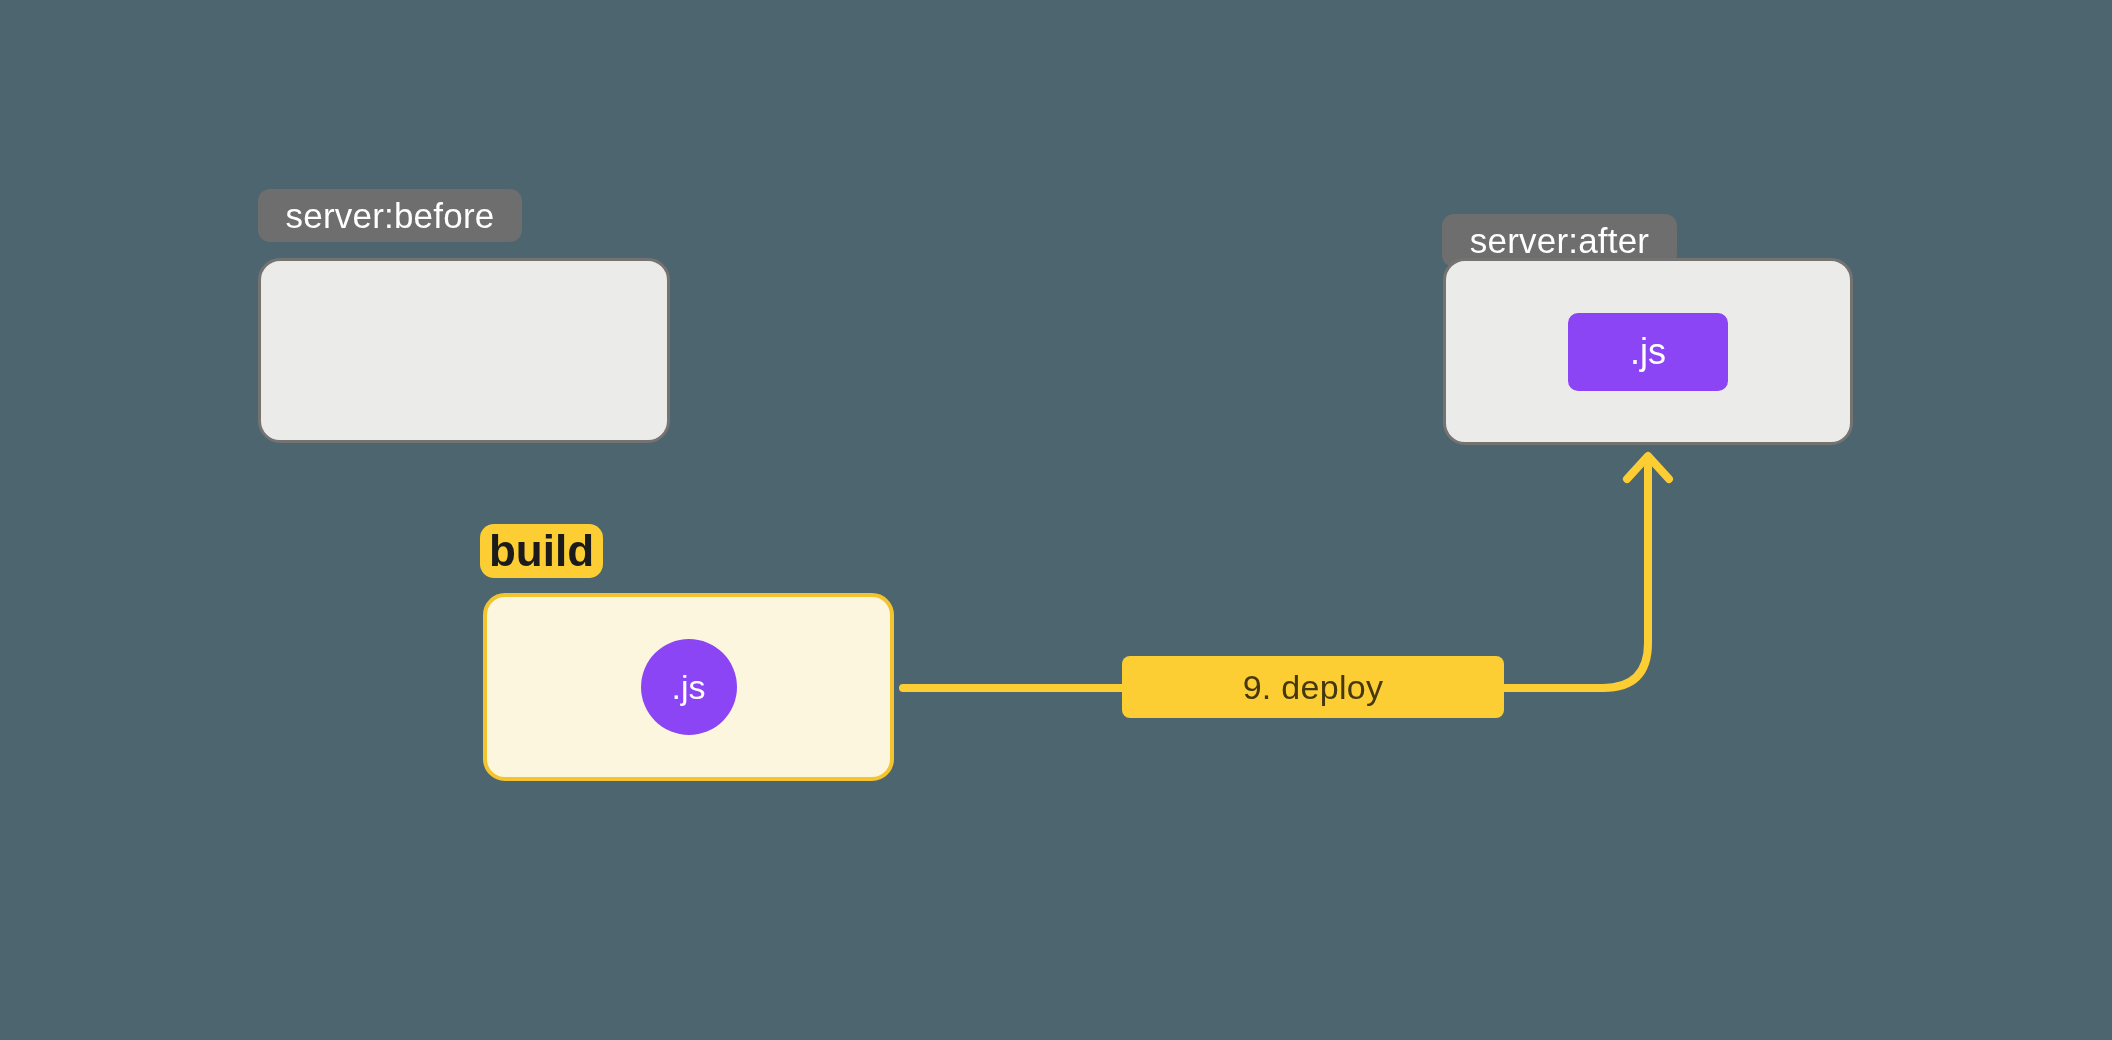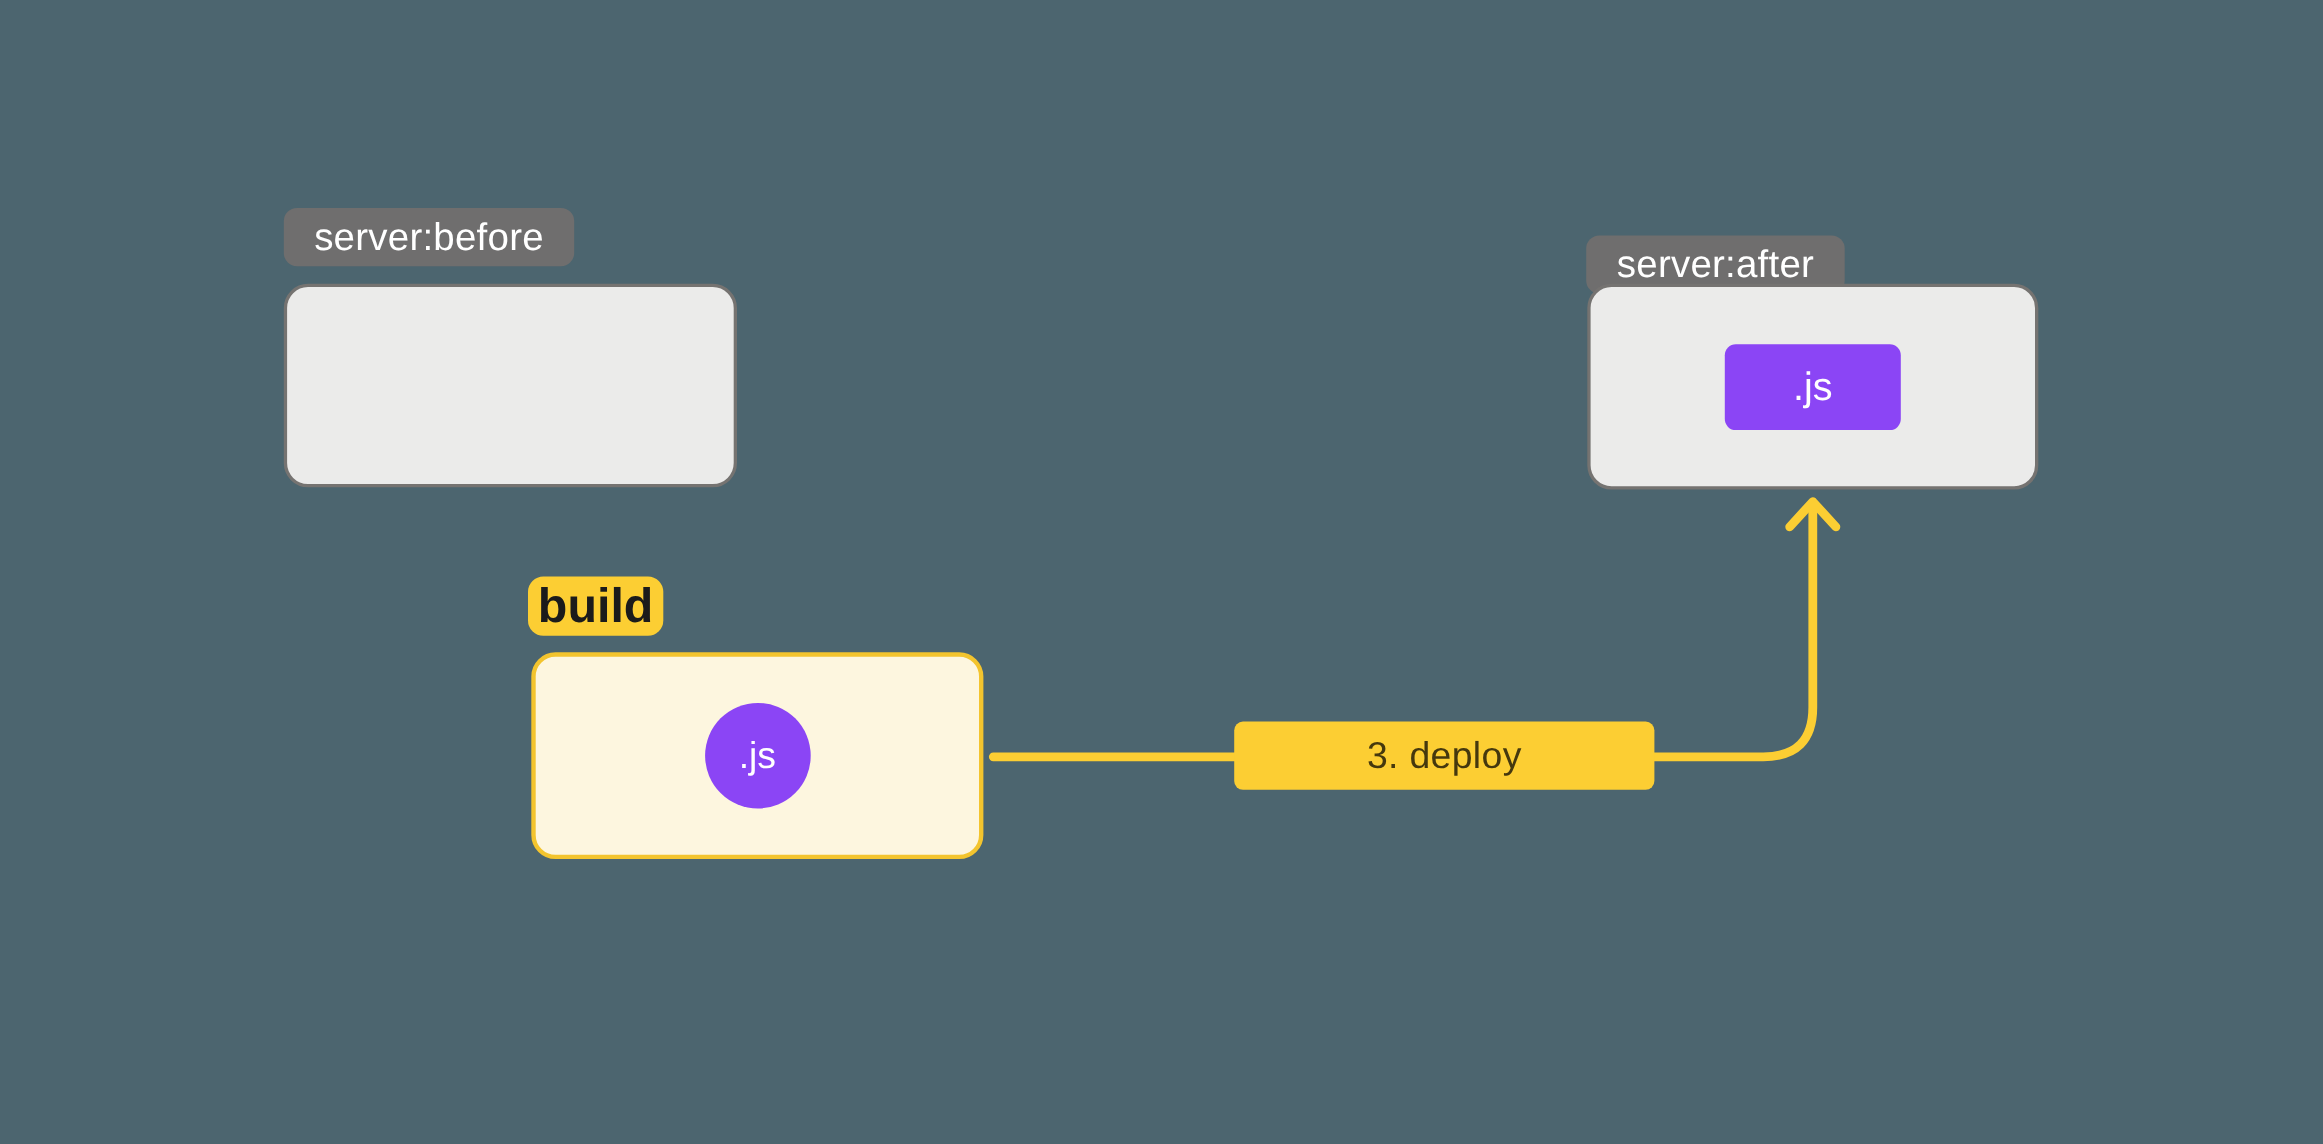--- a/index.html
+++ b/index.html
@@ -141,16 +141,16 @@
     <span>build</span>
   </div>
 
   <div class="build-box">
     <div class="file-circle">
       <span>.js</span>
     </div>
   </div>
 
   <div class="deploy-label">
-    <span>3. deploy</span>
+    <span>9. deploy</span>
   </div>
 
 </div>
 
 </body></html>

